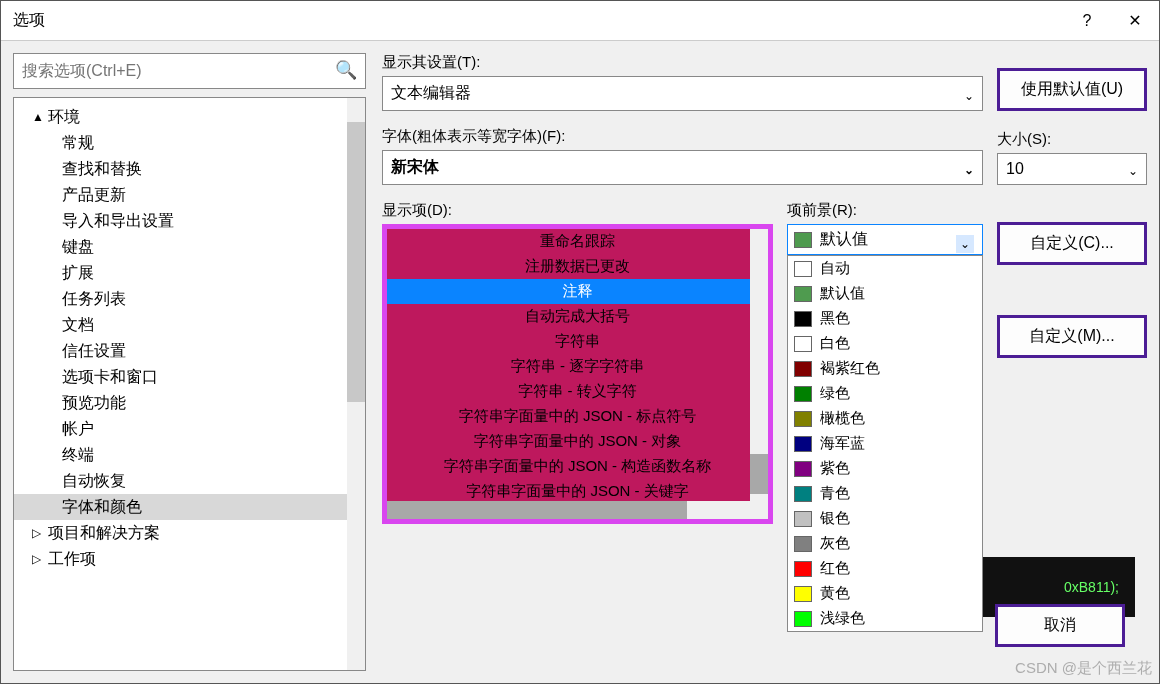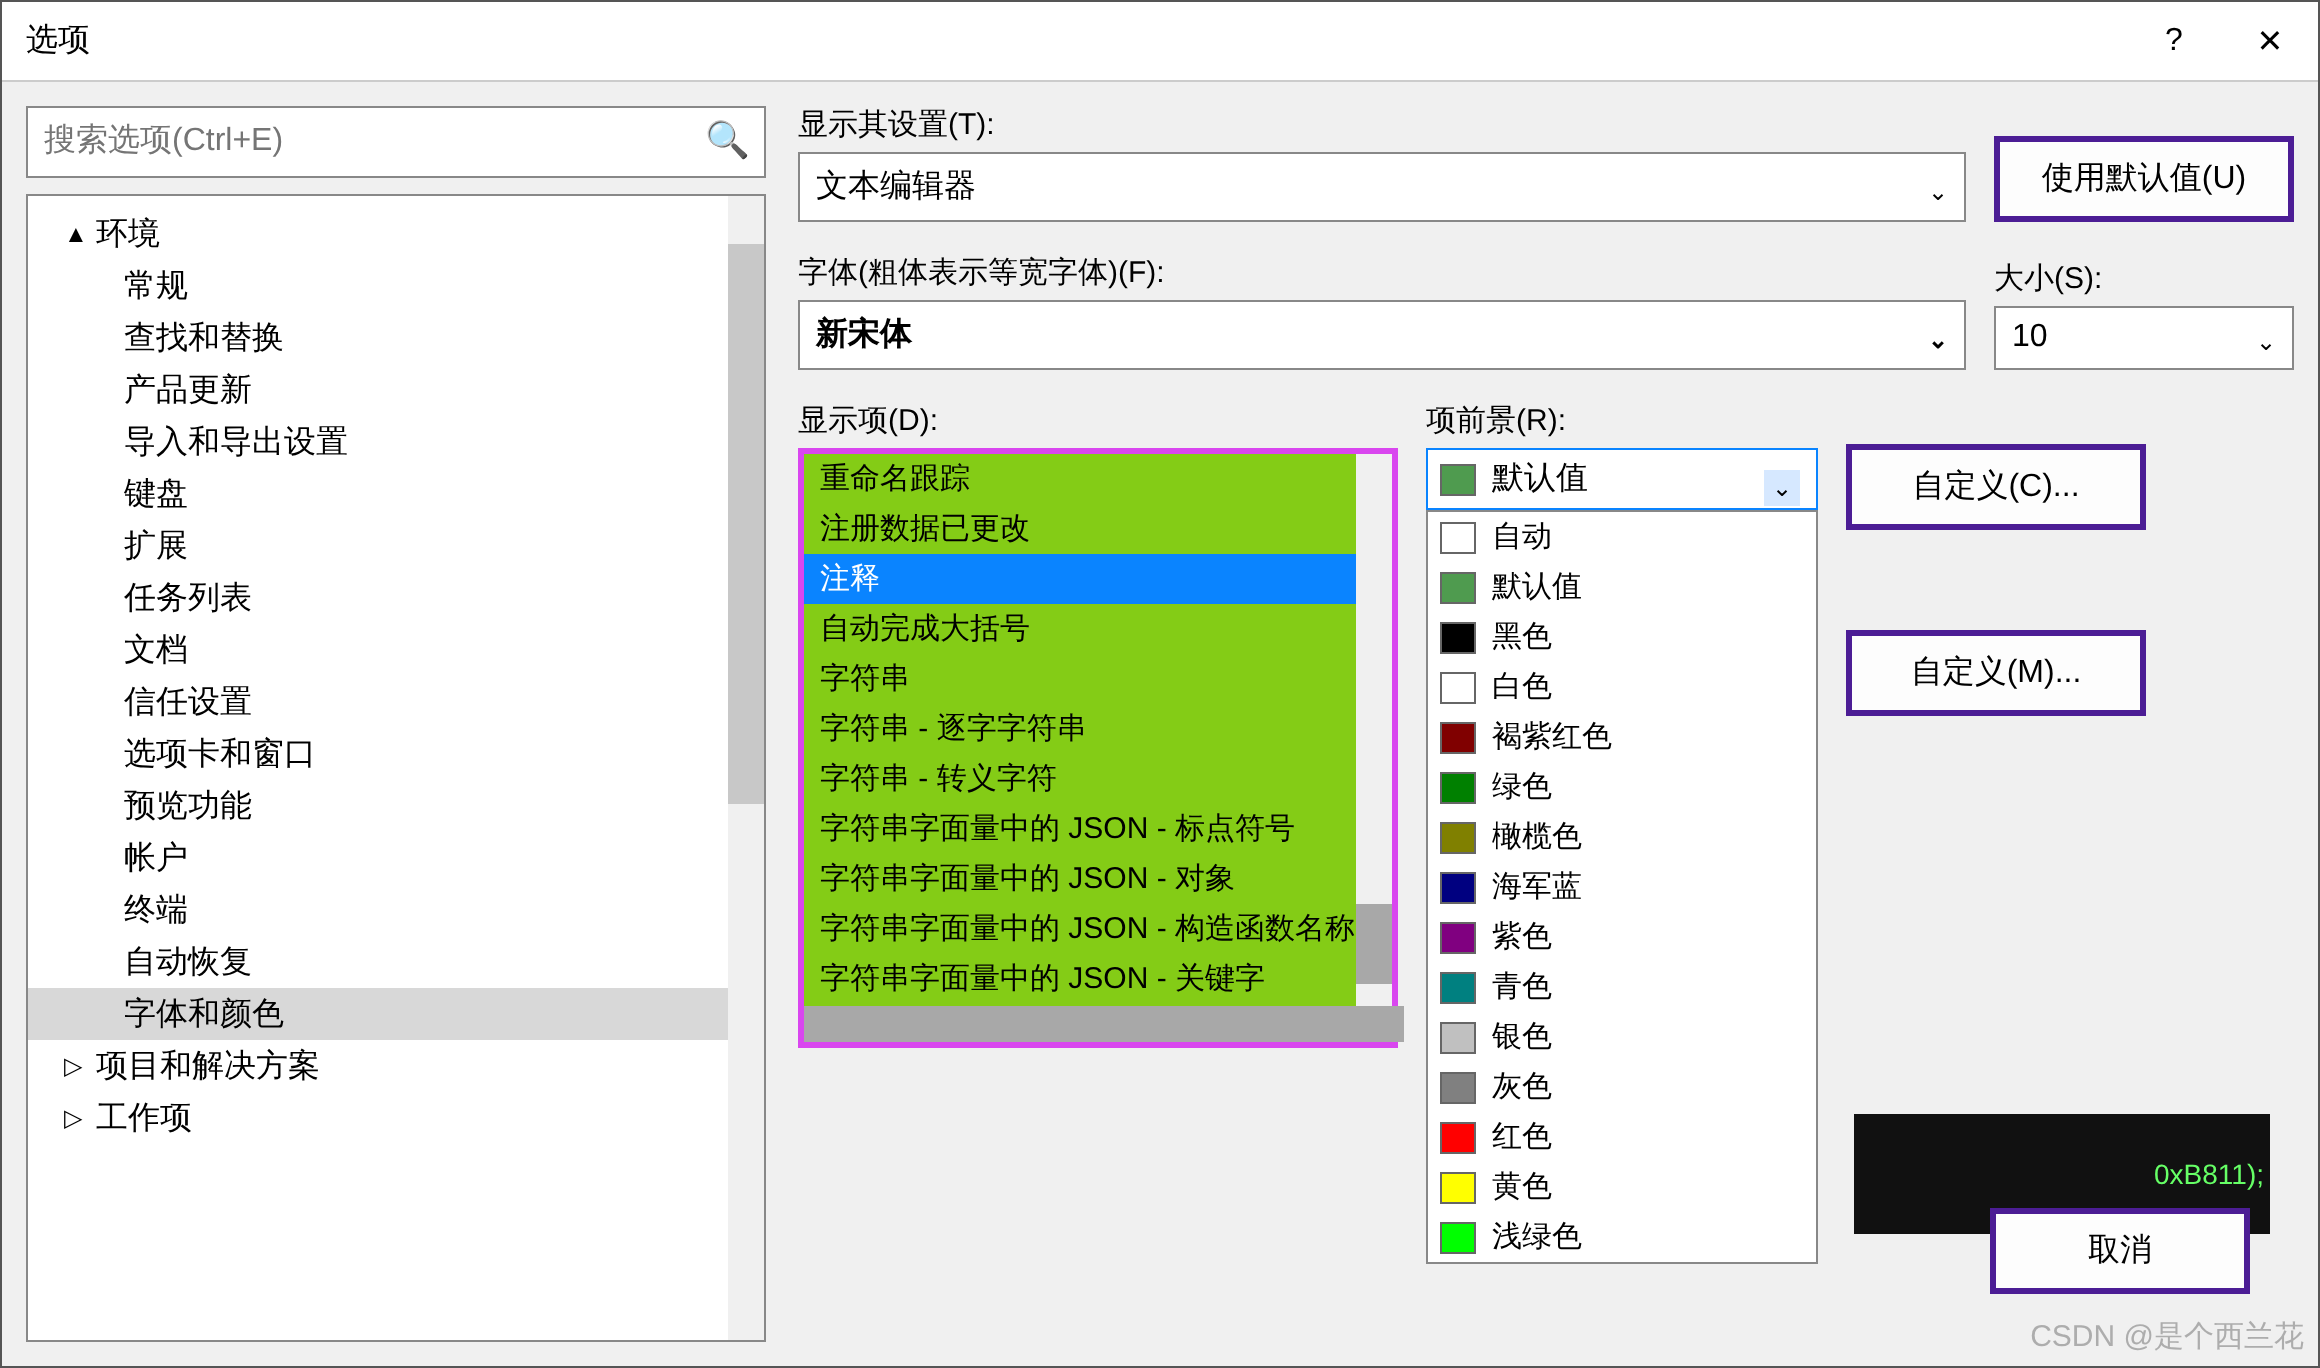--- a/index.html
+++ b/index.html
@@ -20,33 +20,33 @@
 .tnode.child { padding-left: 48px; }
 .tnode.selected { background: #d8d8d8; }
 .tri { display: inline-block; width: 12px; font-size: 12px; margin-right: 4px; }
 .maincol { flex: 1; display: flex; flex-direction: column; position: relative; }
 .row { display: flex; gap: 14px; align-items: flex-end; }
 .lbl { font-size: 15px; margin-bottom: 4px; }
 .wselect { border: 1px solid #888; background: #fff; padding: 6px 8px; font-size: 16px; position: relative; }
 .wselect.bold { font-weight: bold; }
 .chev { position: absolute; right: 8px; top: 50%; margin-top: -5px; font-size: 12px; }
 .btn { border: 3px solid #4c1d95; background: #fdfdfd; padding: 8px 14px; font-size: 16px; text-align: center; }
-.listbox { border: 3px solid #d946ef; background: #84cc16; position: relative; height: 300px; }
+.listbox { border: 5px solid #d946ef; background: #be185d; position: relative; height: 300px; text-align: center; }
 .listinner { overflow: hidden; height: 100%; }
 .litem { font-size: 15px; padding: 3px 8px; white-space: nowrap; }
 .litem.sel { background: #0a84ff; color: #fff; }
 .list-sb { position: absolute; right: 0; top: 0; width: 18px; height: 100%; background: #f0f0f0; }
 .list-thumb { position: absolute; right: 0; top: 225px; width: 18px; height: 40px; background: #a8a8a8; }
 .list-hbar { position: absolute; left: 0; bottom: 0; right: 18px; height: 18px; background: #f0f0f0; }
 .list-hthumb { position: absolute; left: 0; bottom: 0; width: 300px; height: 18px; background: #a8a8a8; }
 .colorsel { border: 1px solid #888; background: #fff; padding: 4px 6px; display: flex; align-items: center; gap: 8px; position: relative; }
 .sw { width: 18px; height: 16px; border: 1px solid #666; }
 .dropdown { position: absolute; border: 1px solid #888; background: #fff; z-index: 50; width: 196px; }
 .ditem { display: flex; align-items: center; gap: 8px; padding: 3px 6px; font-size: 15px; }
-.preview { position: absolute; background: #111; color: #6f6; right: 12px; top: 504px; width: 208px; height: 60px; font-family: monospace; font-size: 14px; display: flex; align-items: center; justify-content: flex-end; padding-right: 3px; }
+.preview { position: absolute; background: #111; color: #6f6; right: 12px; top: 504px; width: 208px; height: 60px; font-family: monospace; font-size: 14px; display: flex; align-items: center; justify-content: flex-end; padding-right: 16px; }
 .cancelbtn { position: absolute; right: 22px; bottom: 24px; width: 130px; }
 .watermark { position: absolute; right: 8px; bottom: 6px; color: rgba(128,128,128,.6); font-size: 15px; z-index: 200; }
 </style>
 </head>
 <body>
 
 <div class="dialog">
   <div class="titlebar">
     <div class="title">选项</div>
     <div class="tbbtn">?</div>
@@ -109,21 +109,21 @@
           <div class="lbl">字体(粗体表示等宽字体)(F):</div>
           <div class="wselect bold"><span>新宋体</span><span class="chev">⌄</span></div>
         </div>
         <div style="width:150px;">
           <div class="lbl">大小(S):</div>
           <div class="wselect"><span>10</span><span class="chev">⌄</span></div>
         </div>
       </div>
 
       <div class="row" style="align-items:flex-start;">
-        <div style="width:300px;">
+        <div style="width:391px;">
           <div class="lbl">显示项(D):</div>
           <div class="listbox">
             <div class="listinner" id="display-items">
                 <div class="litem">重命名跟踪</div>
                 <div class="litem">注册数据已更改</div>
                 <div class="litem sel">注释</div>
                 <div class="litem">自动完成大括号</div>
                 <div class="litem">字符串</div>
                 <div class="litem">字符串 - 逐字字符串</div>
                 <div class="litem">字符串 - 转义字符</div>

